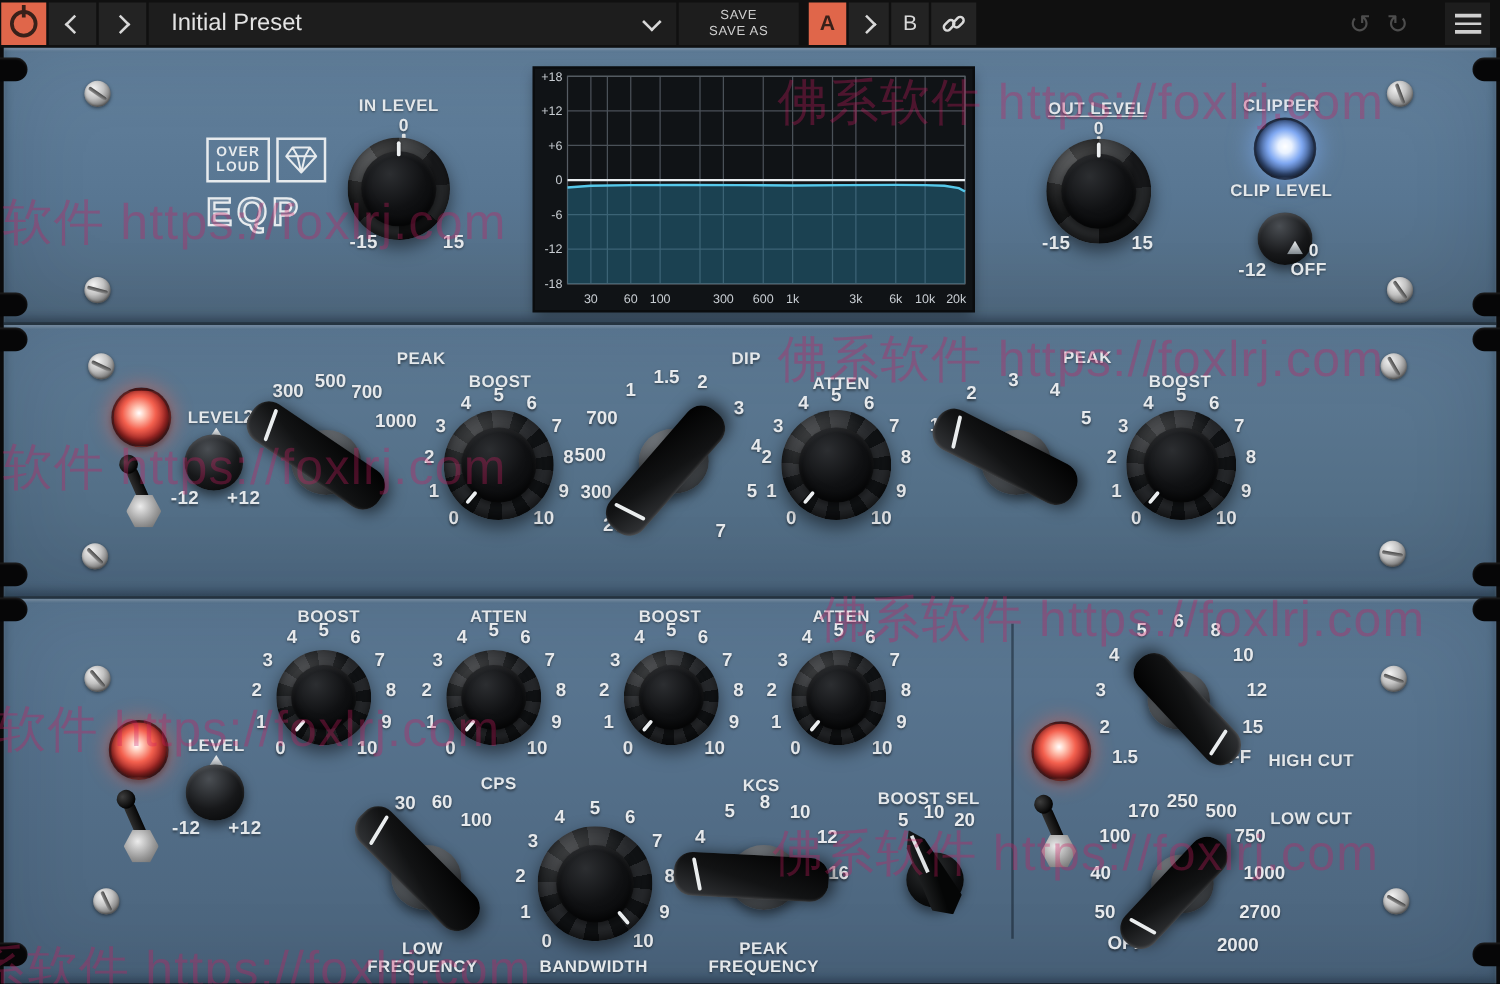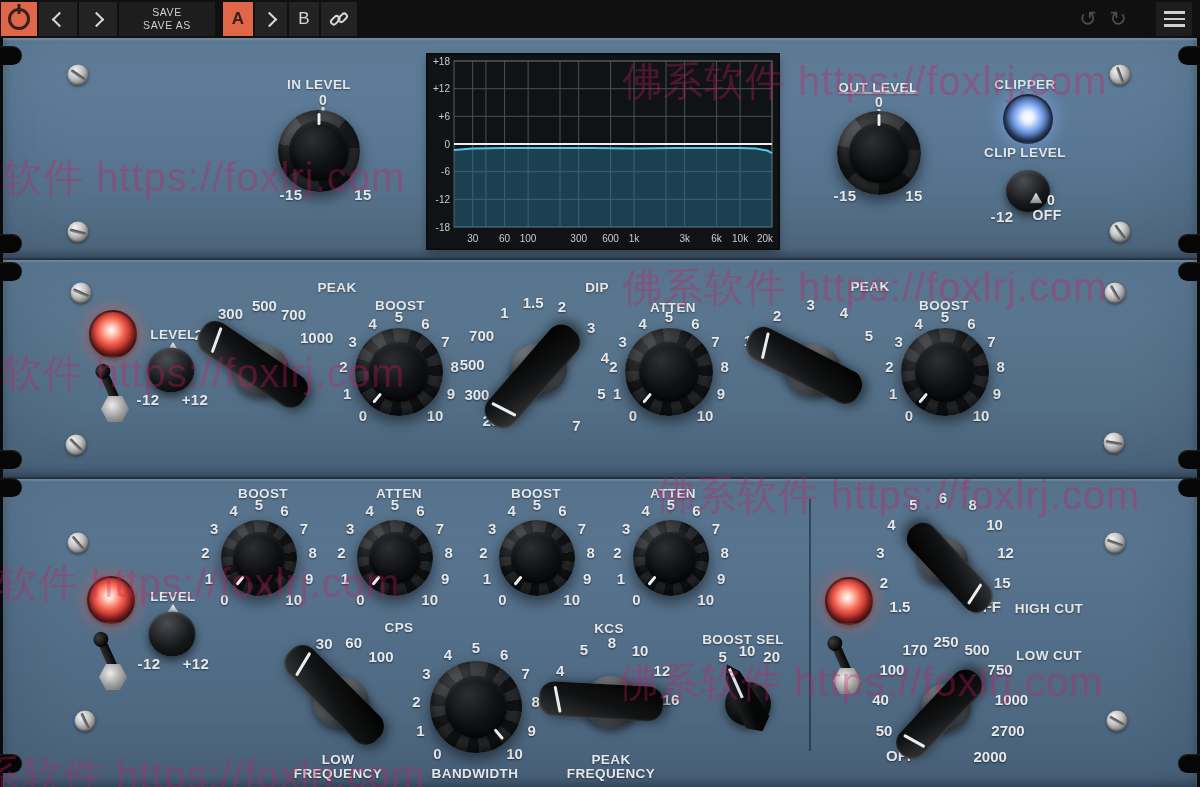--- a/index.html
+++ b/index.html
@@ -155,20 +155,24 @@
   <div id="toolbar">
     <div class="tb-btn tb-orange" style="width:36px;">
       <span class="power-ico"></span>
     </div>
     <div class="tb-btn" style="width:38px;">
       <span class="chev chev-left"></span>
     </div>
     <div class="tb-btn" style="width:38px;">
       <span class="chev chev-right"></span>
     </div>
+    <div class="tb-btn" id="preset-box">
+      <span class="pname">Initial Preset</span>
+      <span class="chev chev-down"></span>
+    </div>
     <div class="tb-btn" id="save-box">
       <span>SAVE</span>
       <span>SAVE AS</span>
     </div>
     <div style="width:6px;"></div>
     <div class="tb-btn tb-orange ab-btn">A</div>
     <div class="tb-btn arr-btn">
       <span class="chev chev-right"></span>
     </div>
     <div class="tb-btn ab-btn">B</div>
@@ -191,20 +195,34 @@
     <div class="tb-btn" style="width:36px;background:#1d1d1d;margin-right:8px;">
       <span class="menu-ico">
           <i></i>
           <i></i>
           <i></i>
         </span>
     </div>
   </div>
 
   <div class="panel" id="panel1">
+    <div id="logo">
+      <div class="lrow">
+        <div class="lbox">
+          <div>OVER</div>
+          <div>LOUD</div>
+        </div>
+        <div class="gembox">
+          <svg width="26" height="24" viewBox="0 0 26 24">
+            <path d="M6 2 H20 L25 9 L13 22 L1 9 Z M1 9 H25 M6 2 L10 9 L13 22 M20 2 L16 9 L13 22" stroke="#e7ebee" fill="none" stroke-width="1.6" stroke-linejoin="round"></path>
+          </svg>
+        </div>
+      </div>
+      <div id="eqp-name">EQP</div>
+    </div>
 
     <span class="plabel" style="left:316px;top:46px;">IN LEVEL</span>
     <span class="plabel sm" style="left:320px;top:62px;">0</span>
     <div class="tick-mark" style="left:320px;top:69px;"></div>
     <div class="kgroup" style="left:316px;top:113px;">
       <div class="rknob rknob-big" style="--size:82px;--a:0deg;">
         <div class="rk-body"></div>
           <div class="rk-inner"></div>
           <div class="rk-ptr"></div>
       </div>

